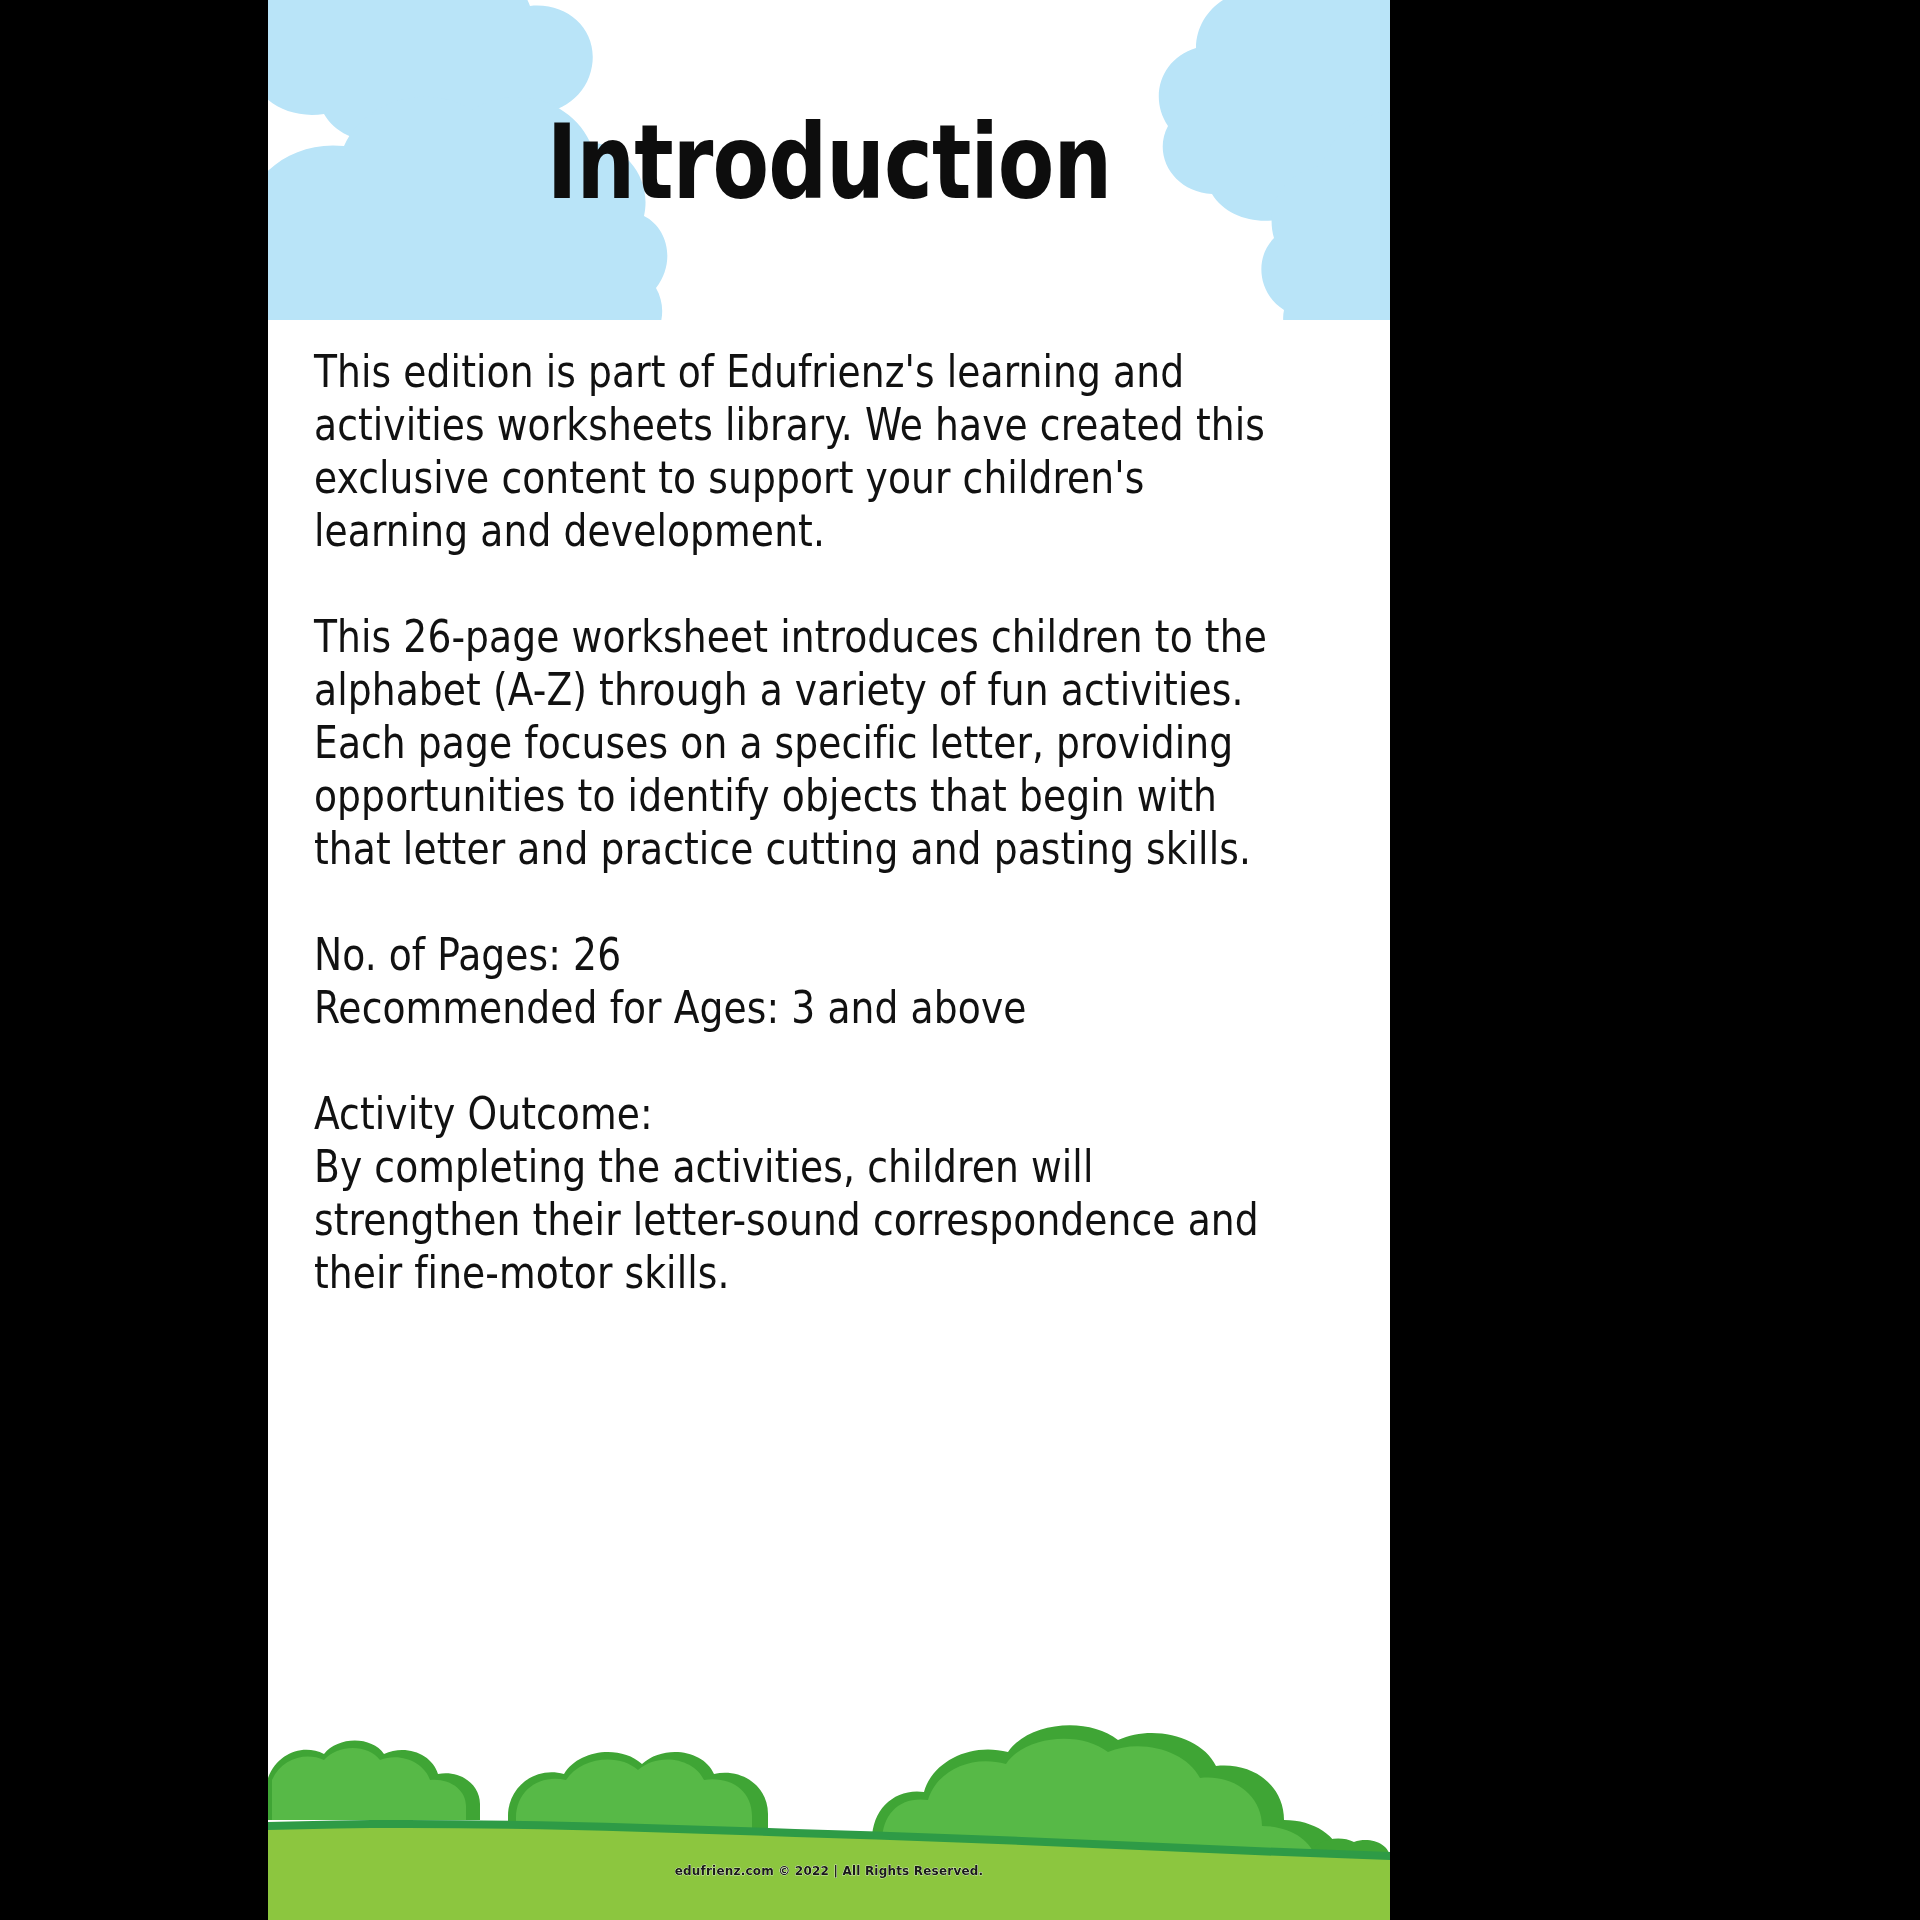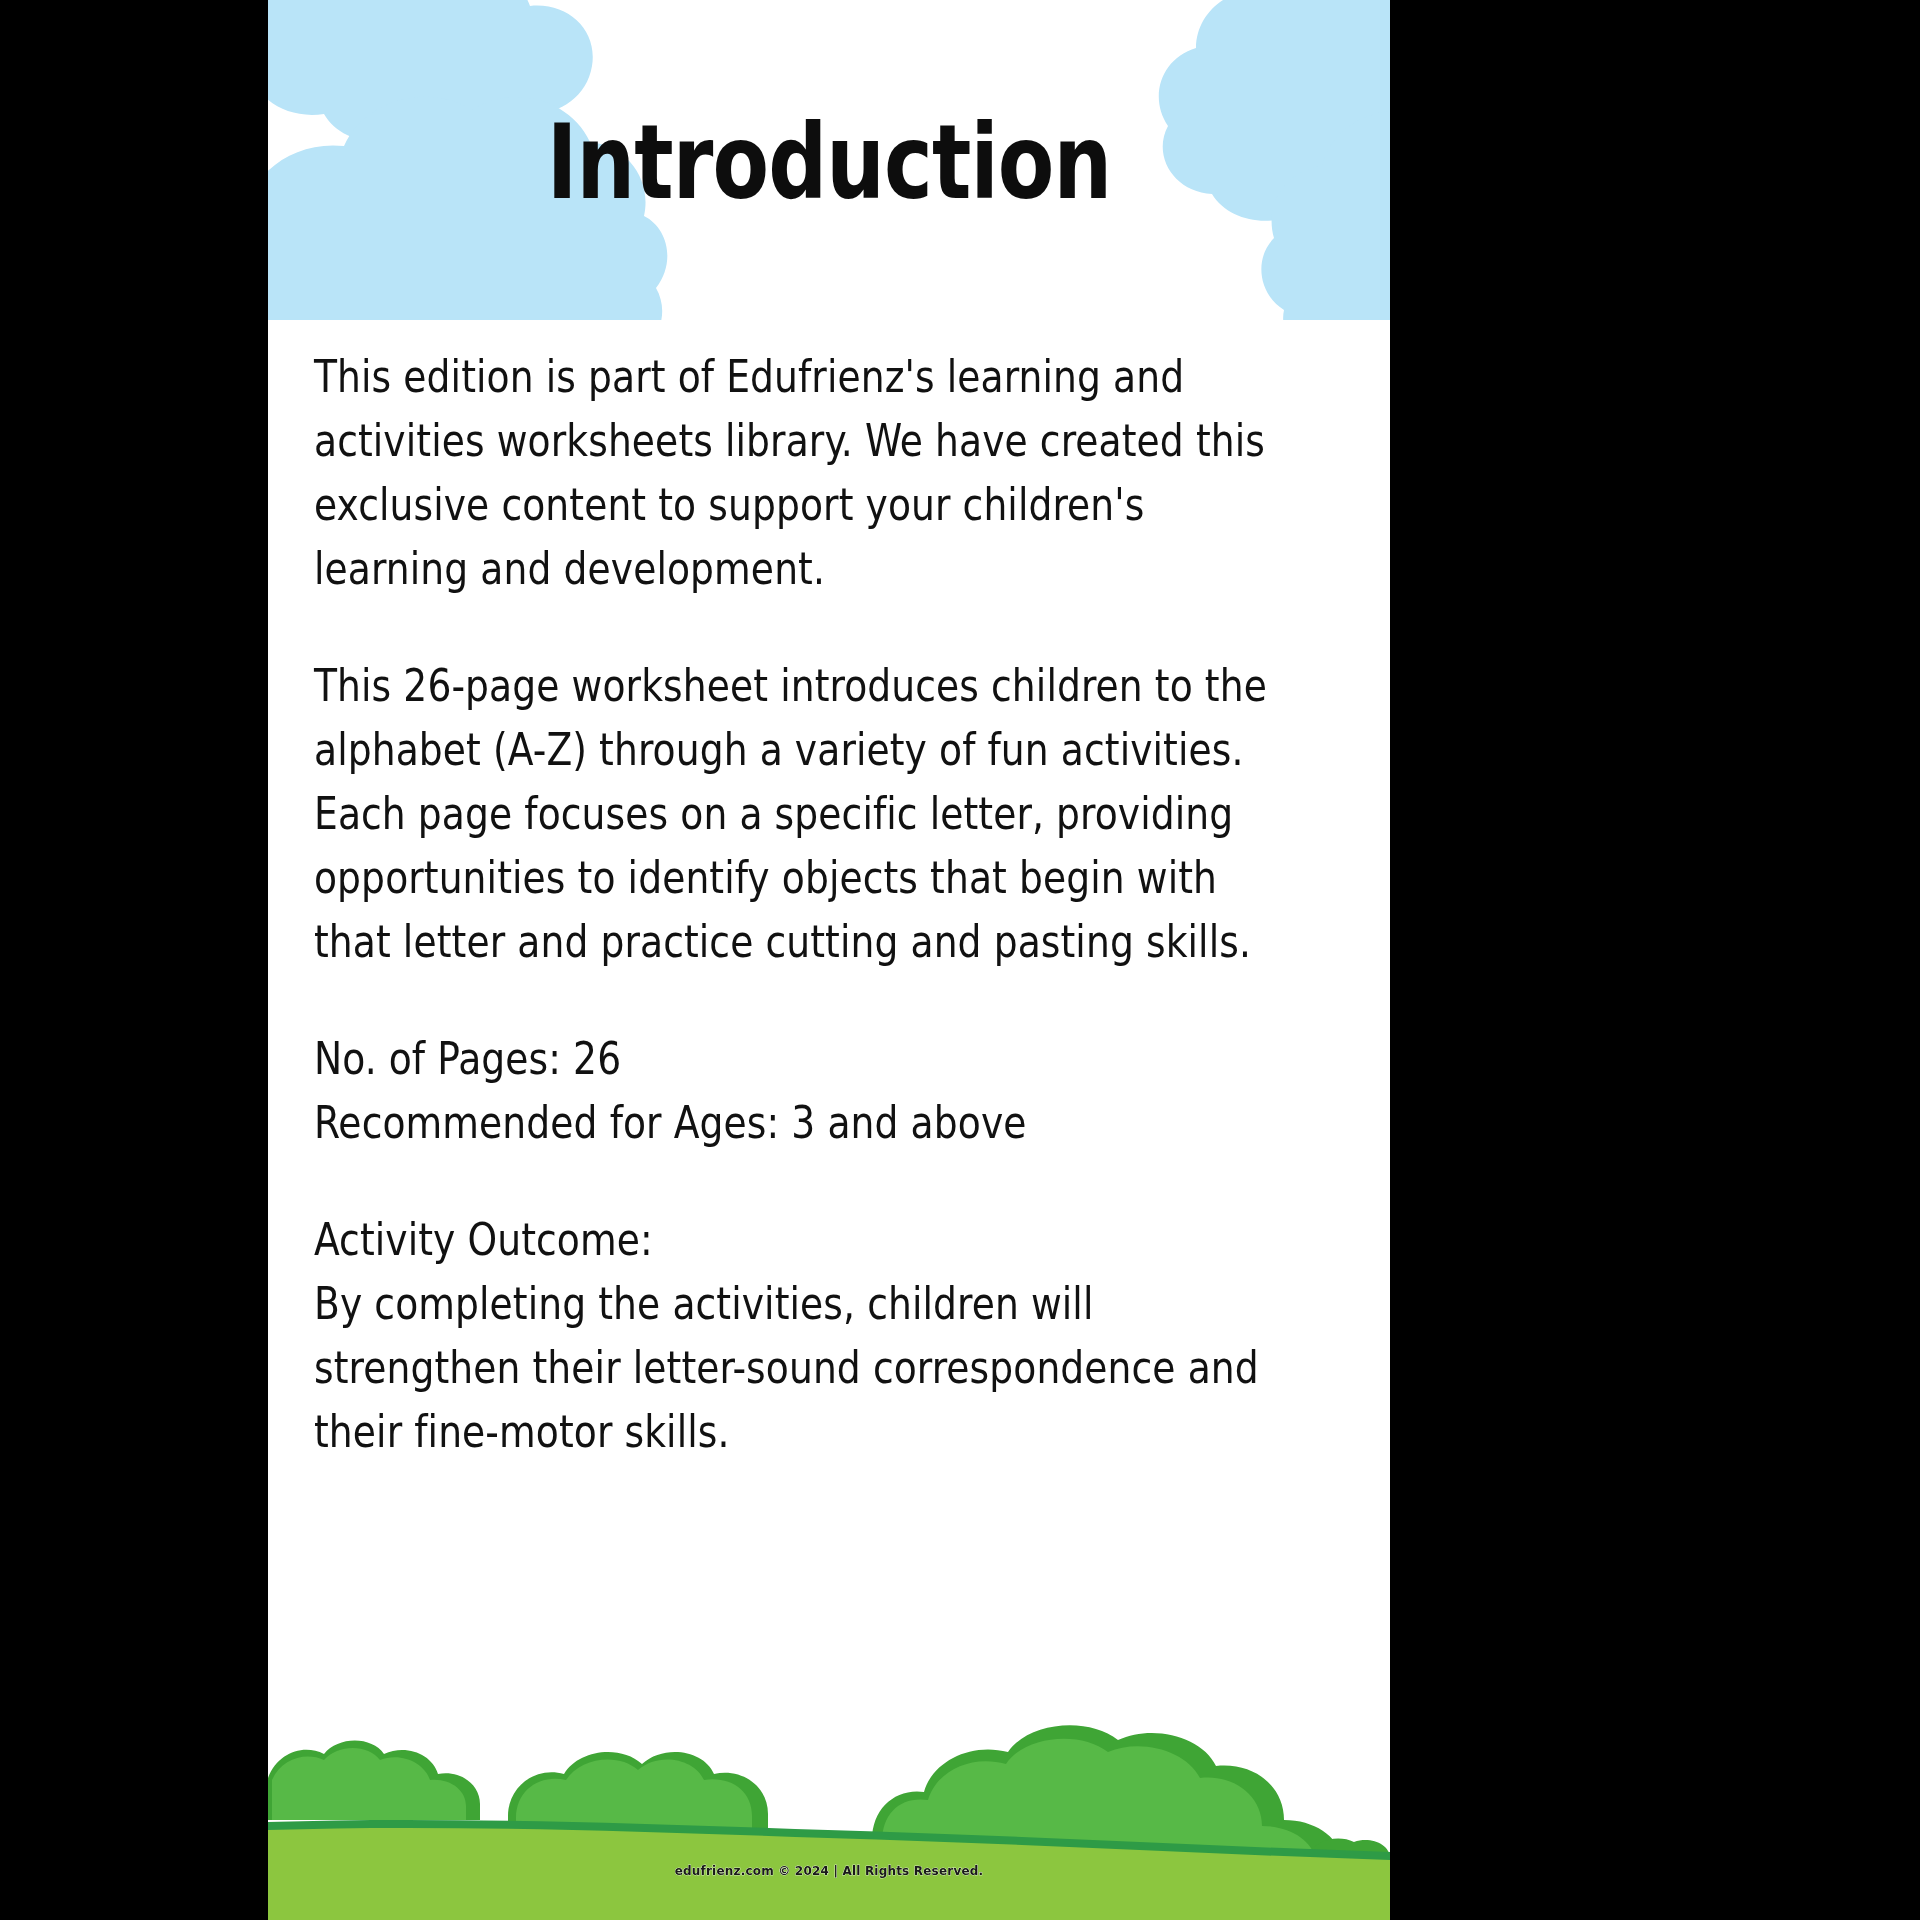--- a/index.html
+++ b/index.html
@@ -63,21 +63,21 @@
   }
 
   
   #body-copy {
     position: absolute;
     left: 46px;
     top: 345px;
     width: 1040px;
     font-family: "DejaVu Sans Condensed", "Liberation Sans Narrow", "Liberation Sans", sans-serif;
     font-size: 45px;
-    line-height: 64px;
+    line-height: 53px;
     color: #111111;
     letter-spacing: 0.1px;
   }
   #body-copy p {
     margin: 0 0 53px 0;
     transform: scaleX(0.93);
     transform-origin: 0 50%;
   }
   #body-copy p:last-child { margin-bottom: 0; }
   .meta-line { display: block; }
@@ -256,16 +256,16 @@
                  C 760 166, 940 176, 1122 182
                  L 1122 196 L 0 196 Z"></path>
           <path fill="#8cc63f" d="M 0 160
                  C 180 154, 380 162, 560 168
                  C 760 174, 940 184, 1122 190
                  L 1122 250 L 0 250 Z"></path>
         </g>
       </svg>
     </div>
 
-    <div id="footer-credit">edufrienz.com © 2024 | All Rights Reserved.</div>
+    <div id="footer-credit">edufrienz.com © 2022 | All Rights Reserved.</div>
 
   </div>
 </div>
 
 </body></html>

